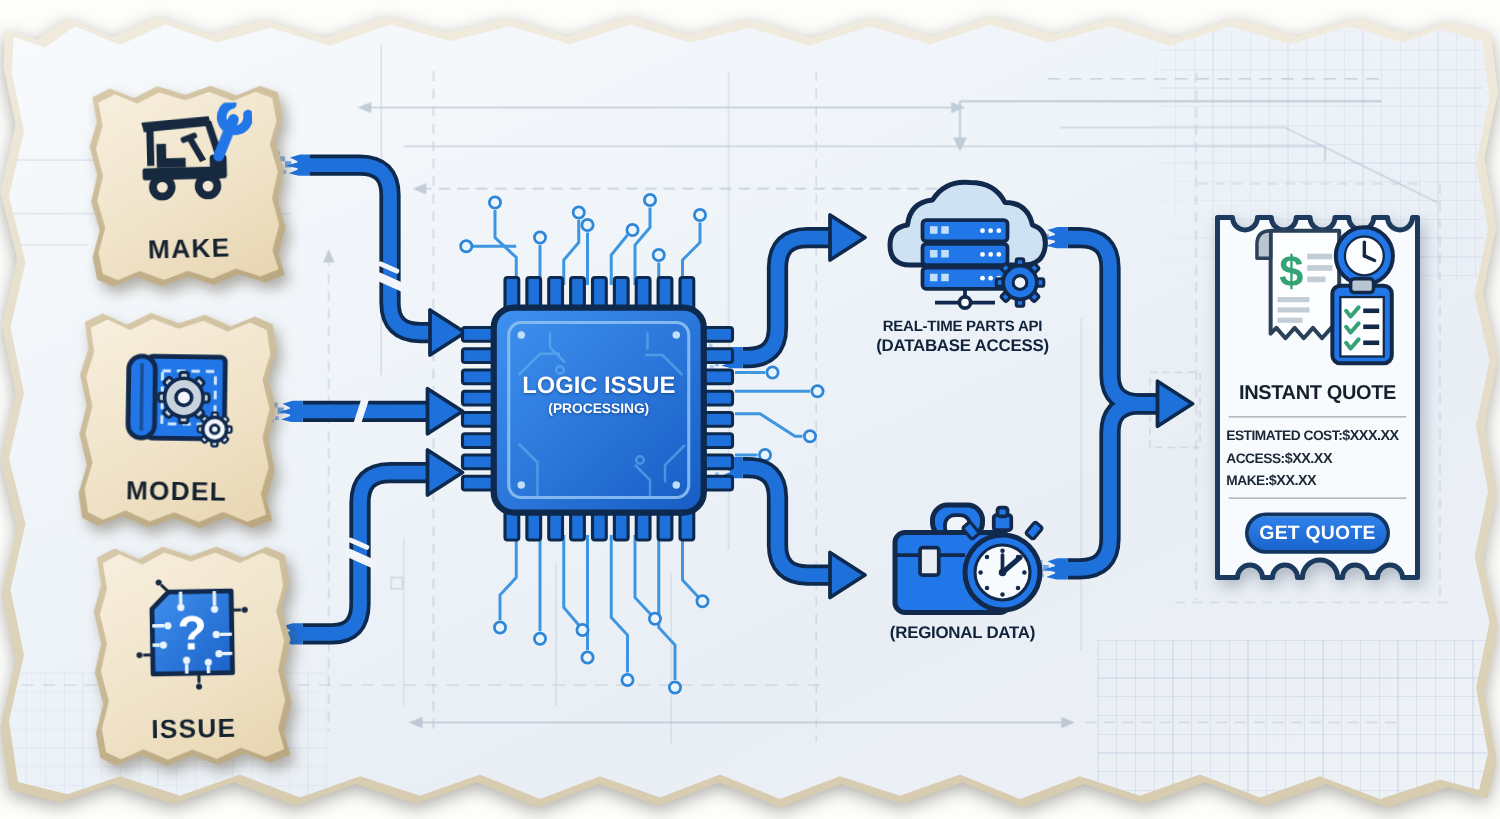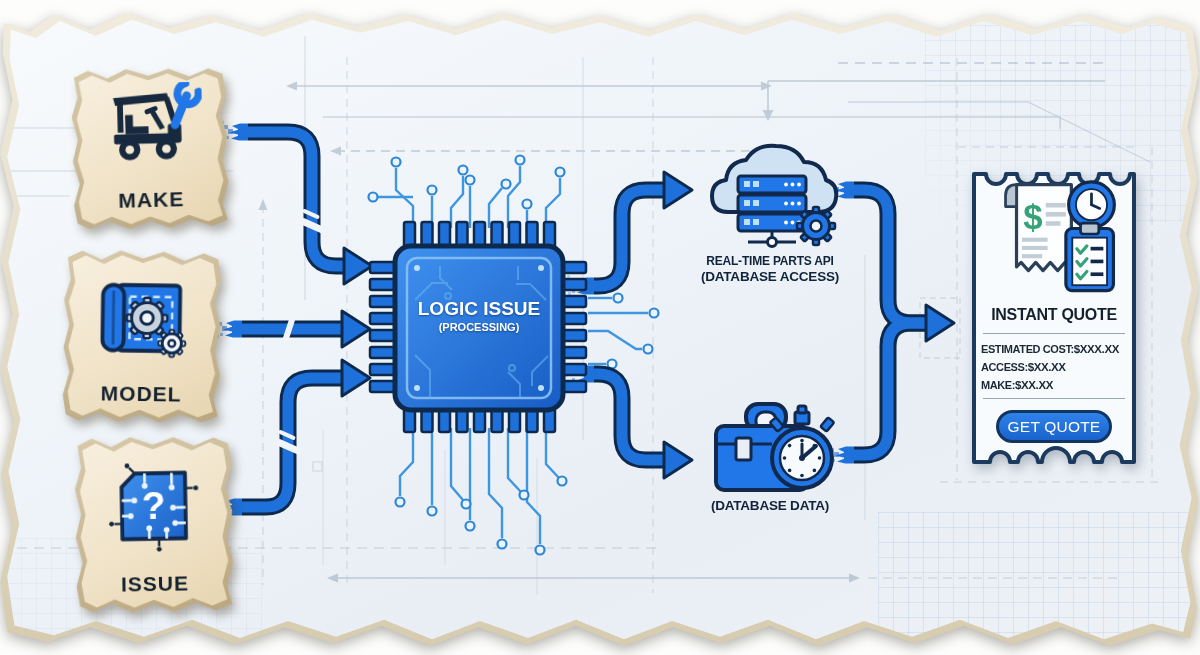--- a/index.html
+++ b/index.html
@@ -50,21 +50,21 @@
   .ticket .qtitle{position:absolute;left:0;top:144px;width:100%;text-align:center;
       font-size:16px;font-weight:700;color:#15202e;letter-spacing:-.3px}
   .ticket .div1{position:absolute;left:15px;right:15px;top:171px;border-top:1.5px solid #9aa5b0}
   .ticket .div2{position:absolute;left:15px;right:15px;top:236px;border-top:1.5px solid #9aa5b0}
   .ticket .rows{position:absolute;left:13px;right:13px;top:178px}
   .ticket .row{display:flex;justify-content:flex-start;height:18px;align-items:center}
   .ticket .row .rl{font-size:11px;font-weight:700;color:#1c2836;letter-spacing:-.4px}
   .ticket .row .rv{font-size:11.5px;font-weight:700;color:#1c2836;letter-spacing:-.4px}
   .getquote{position:absolute;left:28px;top:248px;width:116px;height:33px;border-radius:17px;
       background:linear-gradient(180deg,#2f82ea,#1a63cd);border:3px solid #123560;
-      color:#fff;font-family:"Liberation Sans",sans-serif;font-size:15.5px;font-weight:400;
+      color:#fff;font-family:"Liberation Sans",sans-serif;font-size:15.5px;font-weight:700;
       letter-spacing:.2px;display:flex;align-items:center;justify-content:center;
       box-sizing:border-box;cursor:pointer;padding:0}
   .iconbox{position:absolute}
   .svgtext{font-family:"Liberation Sans",sans-serif;font-weight:700}
 </style>
 </head>
 <body>
 
 <div class="page-wrap">
   <div class="page-rim"></div>
@@ -487,21 +487,21 @@
             <circle cx="89.6" cy="49.6" r="1.8"></circle>
           <circle cx="102" cy="44.5" r="1.8"></circle>
             <circle cx="114.4" cy="49.6" r="1.8"></circle>
         </g>
         <line x1="102" y1="62" x2="116" y2="50" stroke="#10294d" stroke-width="4" stroke-linecap="round"></line>
         <line x1="102" y1="62" x2="102" y2="48" stroke="#10294d" stroke-width="3" stroke-linecap="round"></line>
         <circle cx="102" cy="62" r="3" fill="#10294d"></circle>
       </svg>
     </div>
     <div class="nodelabel" style="left:648px;top:498px;width:244px">
-      <div class="s">(DATABASE DATA)</div>
+      <div class="s">(REGIONAL DATA)</div>
     </div>
 
     <div class="ticket">
       <svg class="shape" width="172" height="318" viewBox="0 0 172 318">
         <path d="M6,300 L6,12 H18 a10,10 0 0 0 20,0 h11 a10,10 0 0 0 20,0 h11 a10,10 0 0 0 20,0 h11 a10,10 0 0 0 20,0 h11 a10,10 0 0 0 20,0 H166 V300 H154 a10,10 0 0 0 -20,0 h-8 a10,10 0 0 0 -20,0 h-4 a14,14 0 0 0 -28,0 h-4 a10,10 0 0 0 -20,0 h-8 a10,10 0 0 0 -20,0 Z" fill="#f8fbfd" stroke="#1c3a5e" stroke-width="4" stroke-linejoin="round"></path>
       </svg>
       <div class="content">
         <div class="qicon">
           <svg width="140" height="128" viewBox="0 0 150 140">
             <path d="M34,16 H94 V108 L87,101 L79,110 L71,101 L63,110 L55,101 L47,110 L39,101 L34,106 Z" fill="#fdfeff" stroke="#2a3f58" stroke-width="3.5" stroke-linejoin="round"></path>

